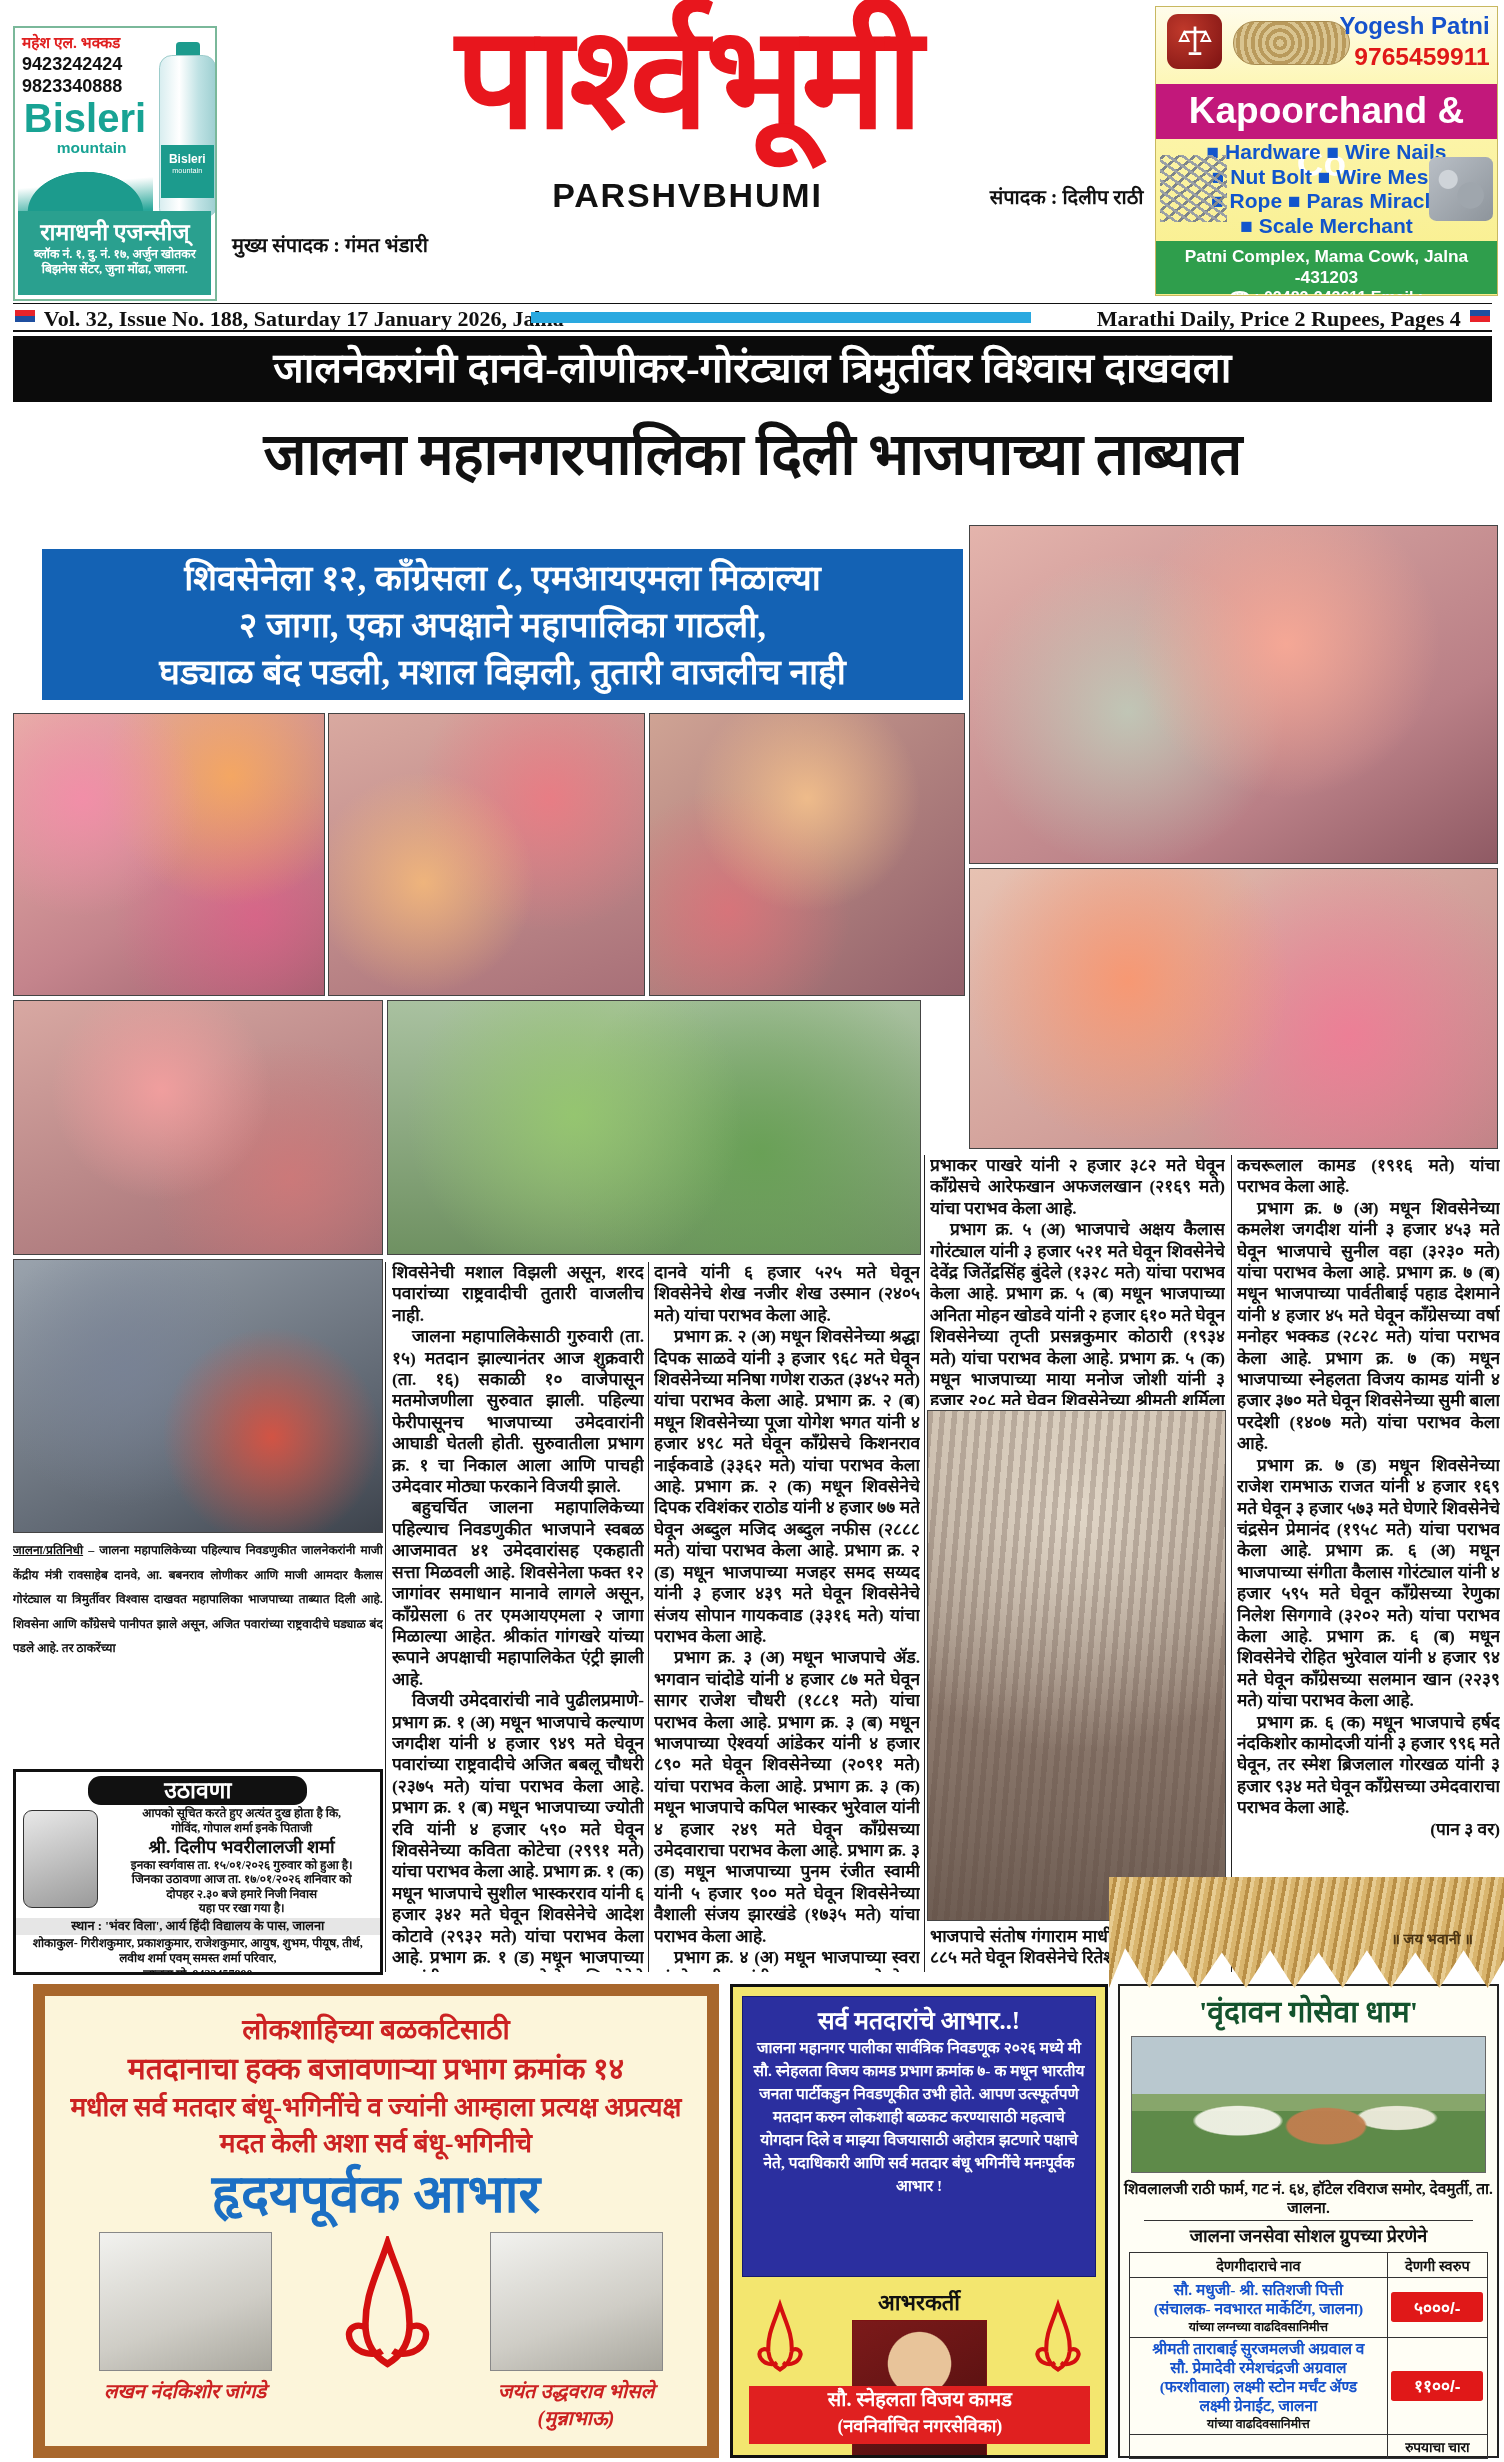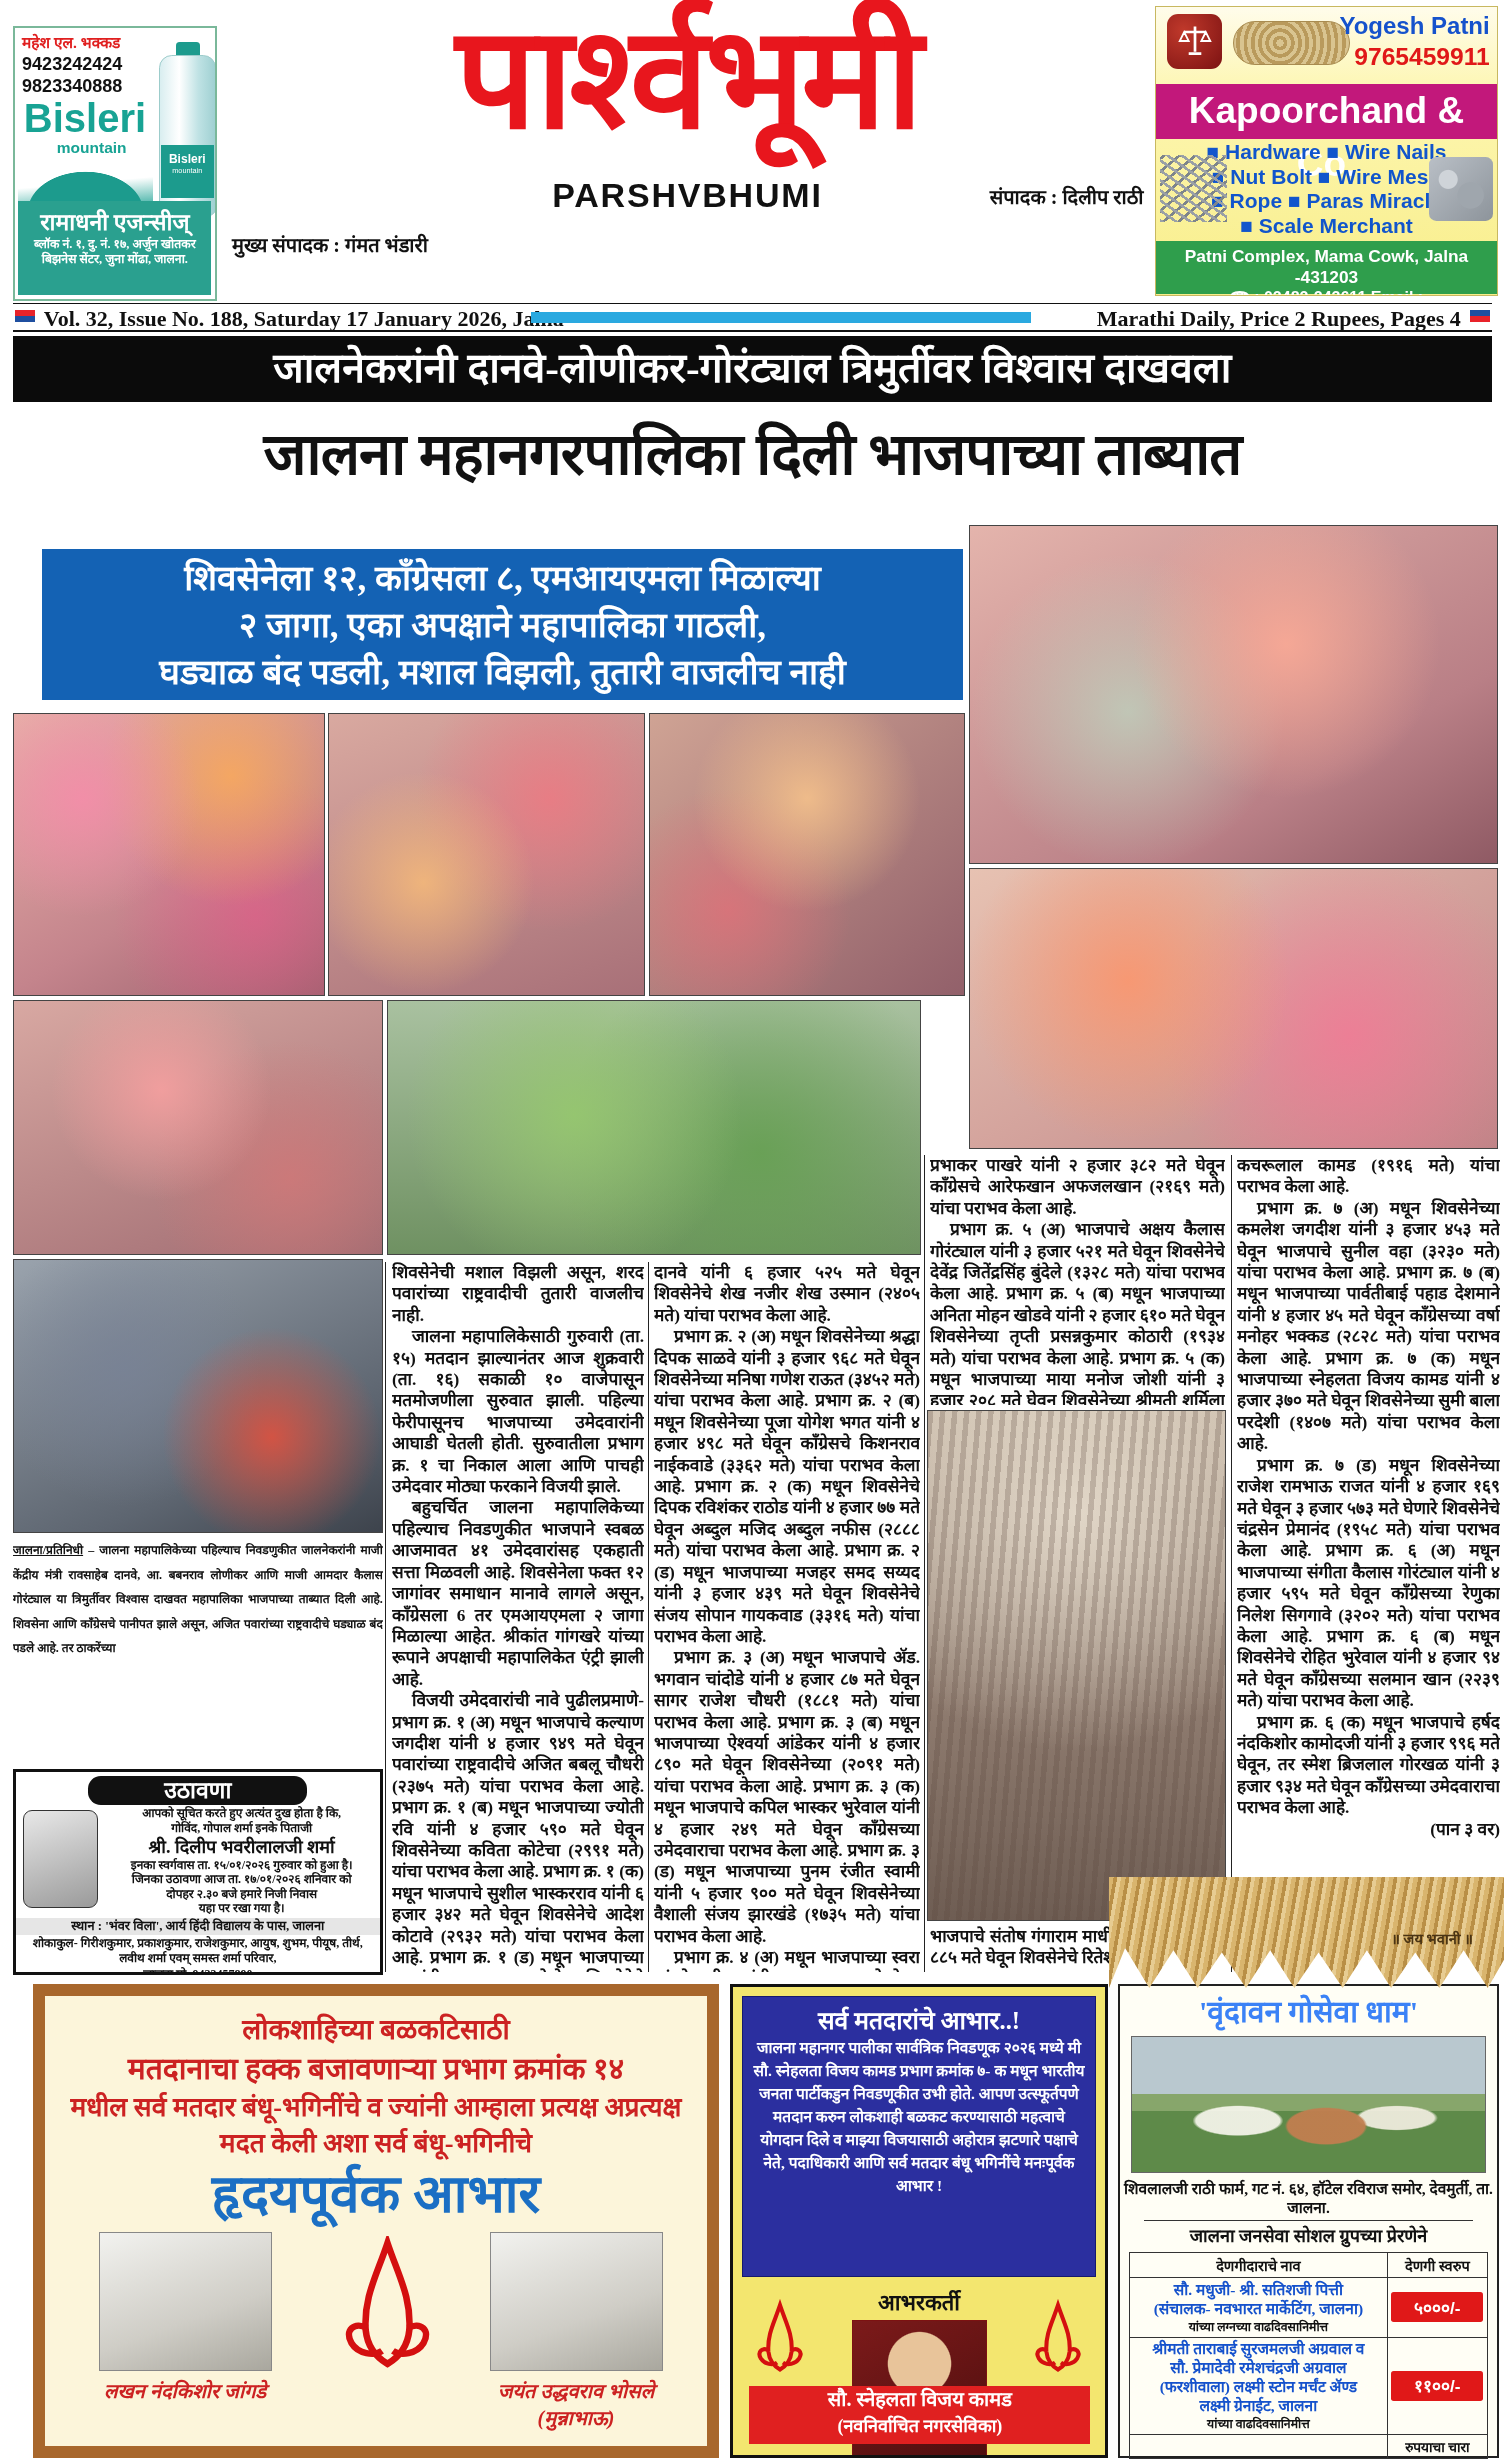--- a/index.html
+++ b/index.html
@@ -18,21 +18,21 @@
   .bis-sub { color:#18a394; font-weight:bold; font-size:15.5px; padding-left:42px; font-family:"Liberation Sans",sans-serif; }
   .bis-mountain { left:3.6px; top:137px; width:135px; height:47px;
     background:radial-gradient(ellipse at 50% 100%, #1c9b8d 0 60%, transparent 61%), linear-gradient(175deg,#ffffff 40%,#2aa79a 95%); }
   .bottle { left:144px; top:27px; width:57px; height:161px; border-radius:12.8px 12.8px 7.3px 7.3px;
     background:linear-gradient(90deg,#d9eef0,#ffffff 35%,#bfe2e4 70%,#9fd0d2); border:0.9px solid #9ccccb; }
   .bottle-cap { left:161px; top:14.6px; width:24px; height:16.4px; background:#1c9b8d; border-radius:3.6px; }
   .bottle-label { left:146px; top:117px; width:53px; height:53px; background:#1c9b8d; color:#fff; text-align:center;
     font-family:"Liberation Sans",sans-serif; }
   .bottle-label .t1 { font-size:12px; font-weight:bold; padding-top:7.3px; }
   .bottle-label .t2 { font-size:7.3px; }
-  .bis-band { left:3.6px; bottom:3.6px; width:193px; height:94px; background:#2aa08f; color:#ffffff; text-align:center; }
+  .bis-band { left:3.6px; bottom:3.6px; width:193px; height:84px; background:#2aa08f; color:#ffffff; text-align:center; }
   .bis-agency { font-size:23px; font-weight:bold; padding-top:3.6px; }
   .bis-addr { font-size:12.3px; font-weight:bold; line-height:15.5px; }
   
   .masthead { left:226px; top:5.5px; width:923px; height:294px; }
   .mast-title { font-size:142px; line-height:146px; font-weight:800; color:#e8161d; text-align:center; letter-spacing:-3.6px; white-space:nowrap; }
   .mast-row { position:relative; height:40px; margin-top:24px; }
   .mast-chief { position:absolute; left:6px; top:7.3px; font-size:20px; font-weight:bold;margin-top:48px; }
   .mast-latin { position:absolute; left:0; right:0; top:0; text-align:center; font-family:"Liberation Sans",sans-serif; font-size:34px; font-weight:bold; letter-spacing:1.8px; }
   .mast-editor { position:absolute; right:5.5px; top:7.3px; font-size:20px; font-weight:bold; }
   .mast-tagline { margin-top:12.8px; text-align:center; font-size:24.6px; font-weight:bold; }
@@ -120,21 +120,21 @@
   .bm-photo { width:135px; height:144px; margin:3.6px auto 0 auto; border:1.8px solid #7c1212;
     background:radial-gradient(circle at 50% 30%, #e8c49a 0 26%, transparent 27%), linear-gradient(150deg,#7c1a1a,#4d0e0e); }
   .bm-caption { position:absolute; left:16.4px; bottom:11px; width:341px; height:58px; background:#e02020; color:#fff;
     text-align:center; font-weight:bold; font-size:20px; line-height:27px; }
   .bm-hand { position:absolute; width:58px; height:78px; bottom:78px; }
   .br-ad { left:1118px; top:1984px; width:381px; height:474px; border:2.7px solid #222; background:#fffef5; overflow:visible; }
   .br-thatch { position:absolute; left:-11px; top:-109px; width:403px; height:111px;
     background:repeating-linear-gradient(100deg, #d9b56e 0 4.6px, #b98f46 4.6px 8.2px, #e7cc92 8.2px 12px);
     clip-path:polygon(0 0,100% 0,100% 62%,94% 100%,88% 66%,82% 100%,76% 68%,70% 100%,64% 66%,58% 100%,52% 68%,46% 100%,40% 66%,34% 100%,28% 68%,22% 100%,16% 66%,10% 100%,4% 64%,0 100%); }
   .br-jai { position:absolute; top:-58px; right:24px; font-size:14.6px; font-weight:bold; color:#4a3414; }
-  .br-title { color:#3b82f6; font-weight:800; font-size:30px; text-align:center; margin-top:3.6px; }
+  .br-title { color:#14532d; font-weight:800; font-size:30px; text-align:center; margin-top:3.6px; }
   .br-cows { margin:5.5px 11px 0 11px; height:137px; border:0.9px solid #666; }
   .br-addr { font-size:15.5px; font-weight:bold; text-align:center; margin-top:5.5px; line-height:19px; }
   .br-insp { font-size:18px; font-weight:bold; text-align:center; border-top:1.8px solid #333; margin:3.6px 24px 0 24px; padding-top:1.8px; }
   .br-table { margin:5.5px 9px; border:1.8px solid #333; border-collapse:collapse; width:calc(100% - 18px); font-weight:bold; }
   .br-table td, .br-table th { border:0.9px solid #333; vertical-align:middle; padding:1.8px 3.6px; }
   .br-th { font-size:14.6px; text-align:center; font-weight:bold; }
   .br-nameln { color:#1552cc; font-size:15.5px; line-height:19px; text-align:center; }
   .br-occ { font-size:12.3px; text-align:center; }
   .br-badge { background:#e01818; color:#fff; font-size:17.3px; text-align:center; border-radius:2.7px; padding:3.6px 1.8px; font-family:"Liberation Sans",sans-serif; }
   .br-fodder { font-size:13.7px; text-align:center; }

